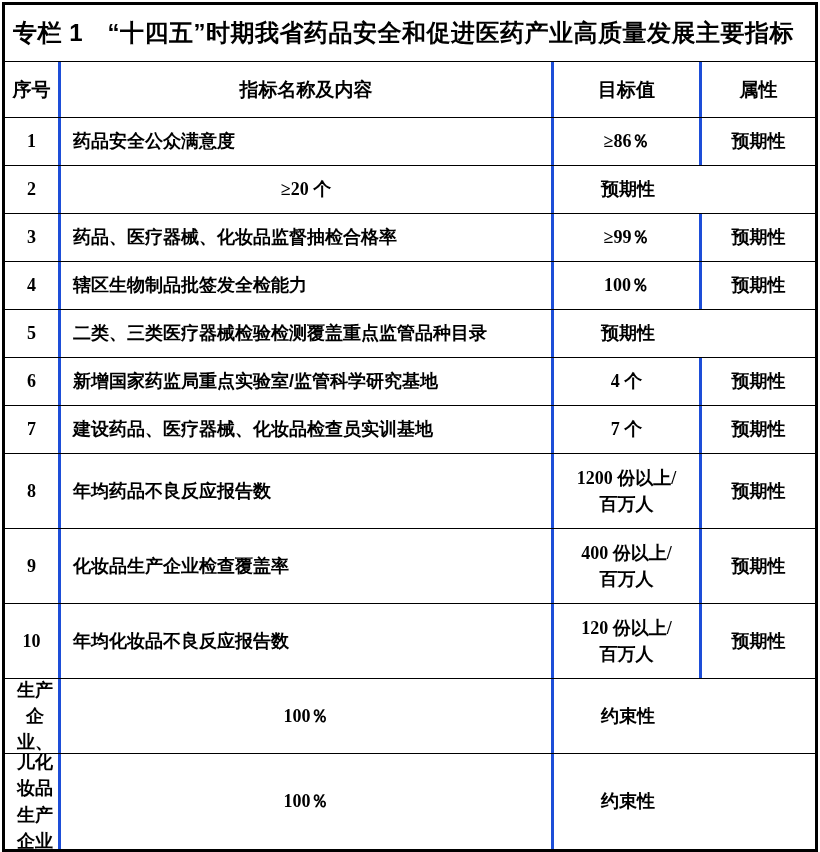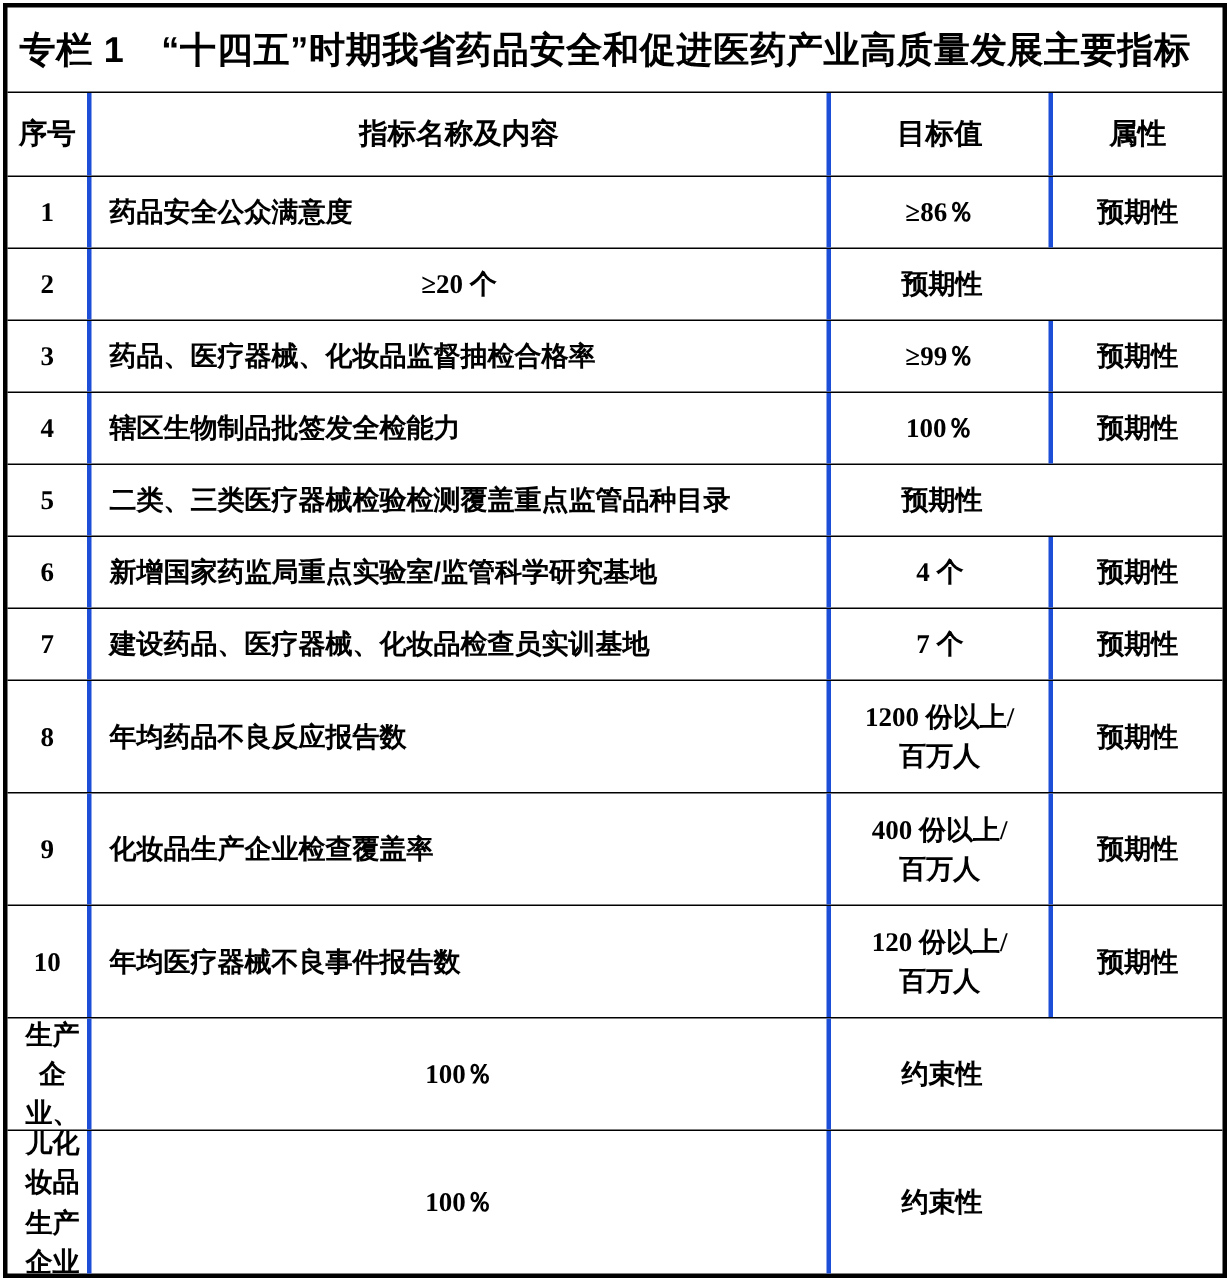--- a/index.html
+++ b/index.html
@@ -140,21 +140,21 @@
   <div class="trow h-m">
     <div class="cell idx b">9</div>
     <div class="cell name b">化妆品生产企业检查覆盖率</div>
     <div class="cell target b">400 份以上/
 百万人</div>
     <div class="cell">预期性</div>
   </div>
 
   <div class="trow h-m">
     <div class="cell idx b">10</div>
-    <div class="cell name b">年均医疗器械不良事件报告数</div>
+    <div class="cell name b">年均化妆品不良反应报告数</div>
     <div class="cell target b">120 份以上/
 百万人</div>
     <div class="cell">预期性</div>
   </div>
 
   <div class="trow h-m">
     <div class="cell name b">药品生产企业、医疗器械生产企业、化妆品生产企业检查覆盖率</div>
     <div class="cell target b">100％</div>
     <div class="cell">约束性</div>
   </div>

